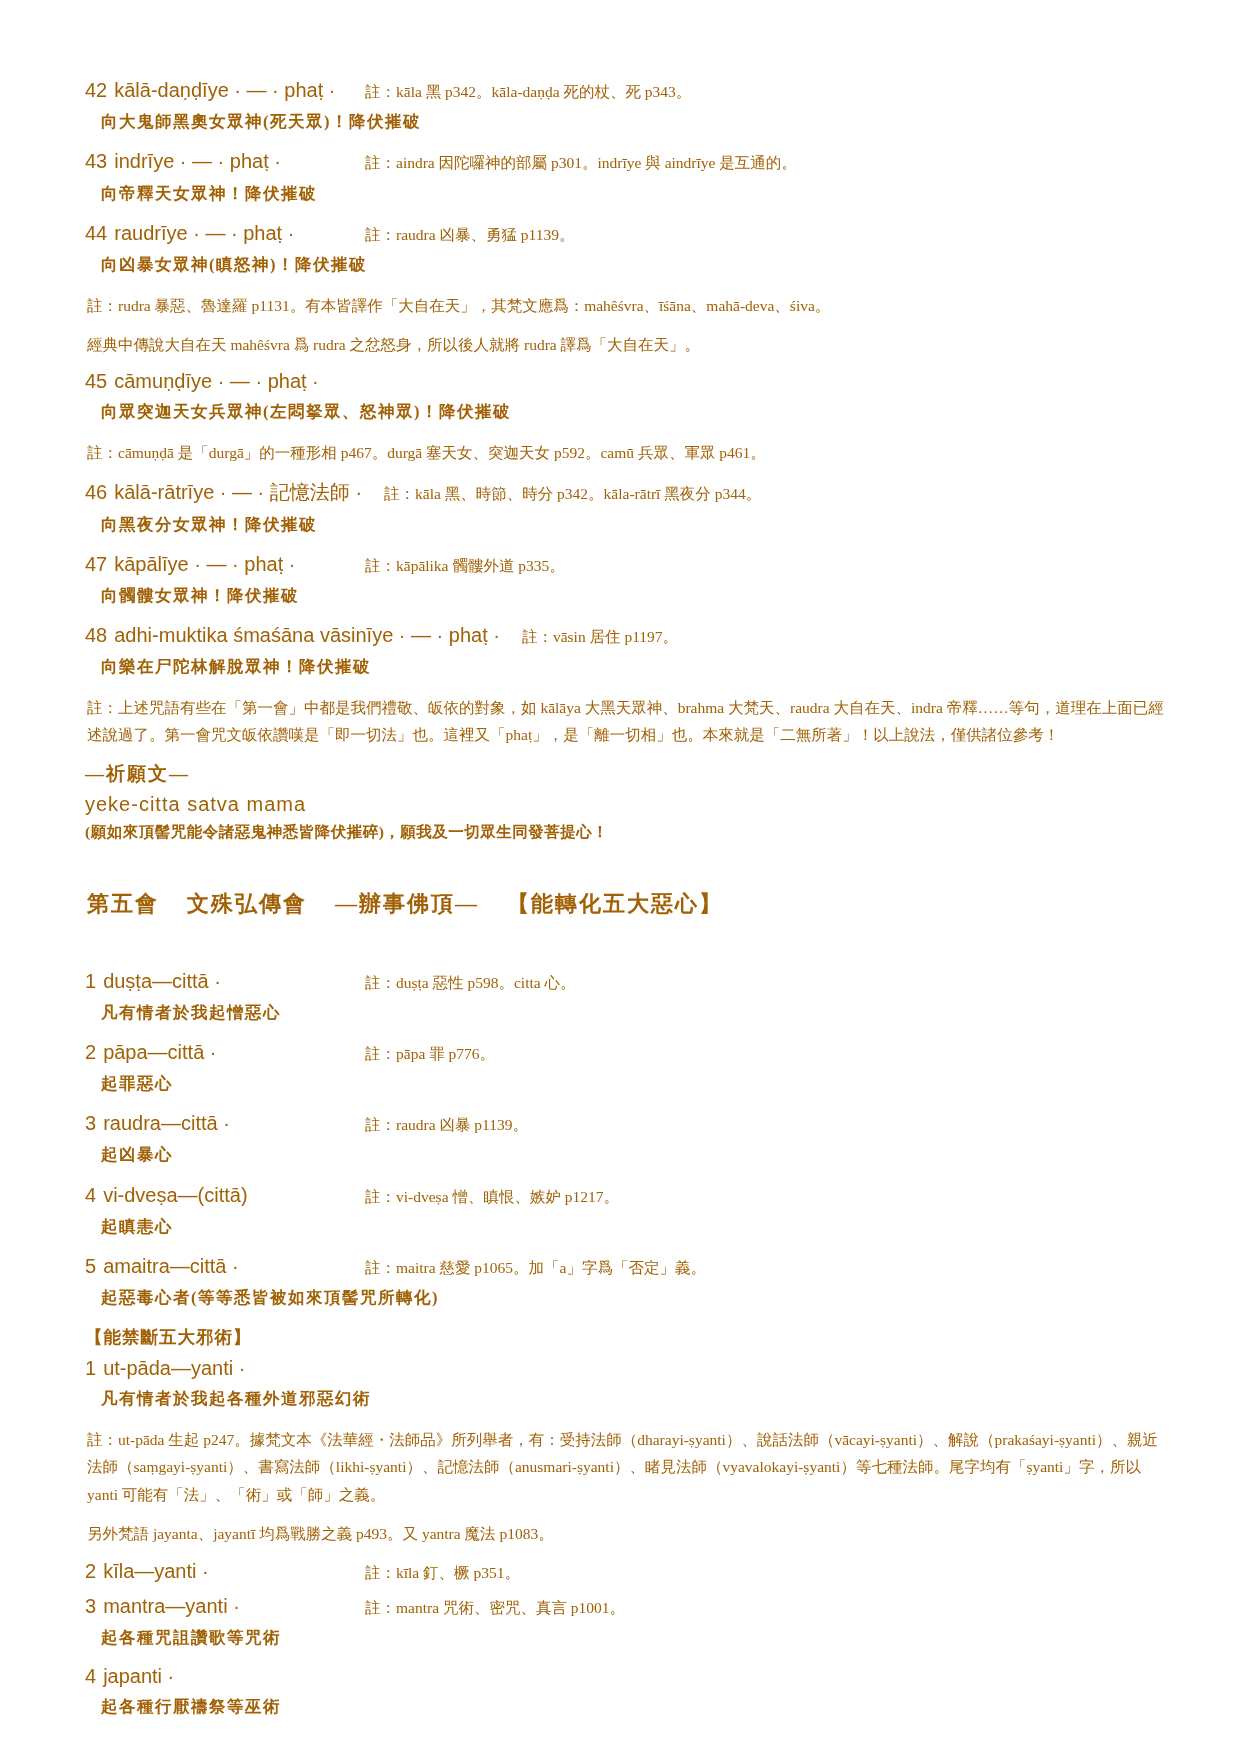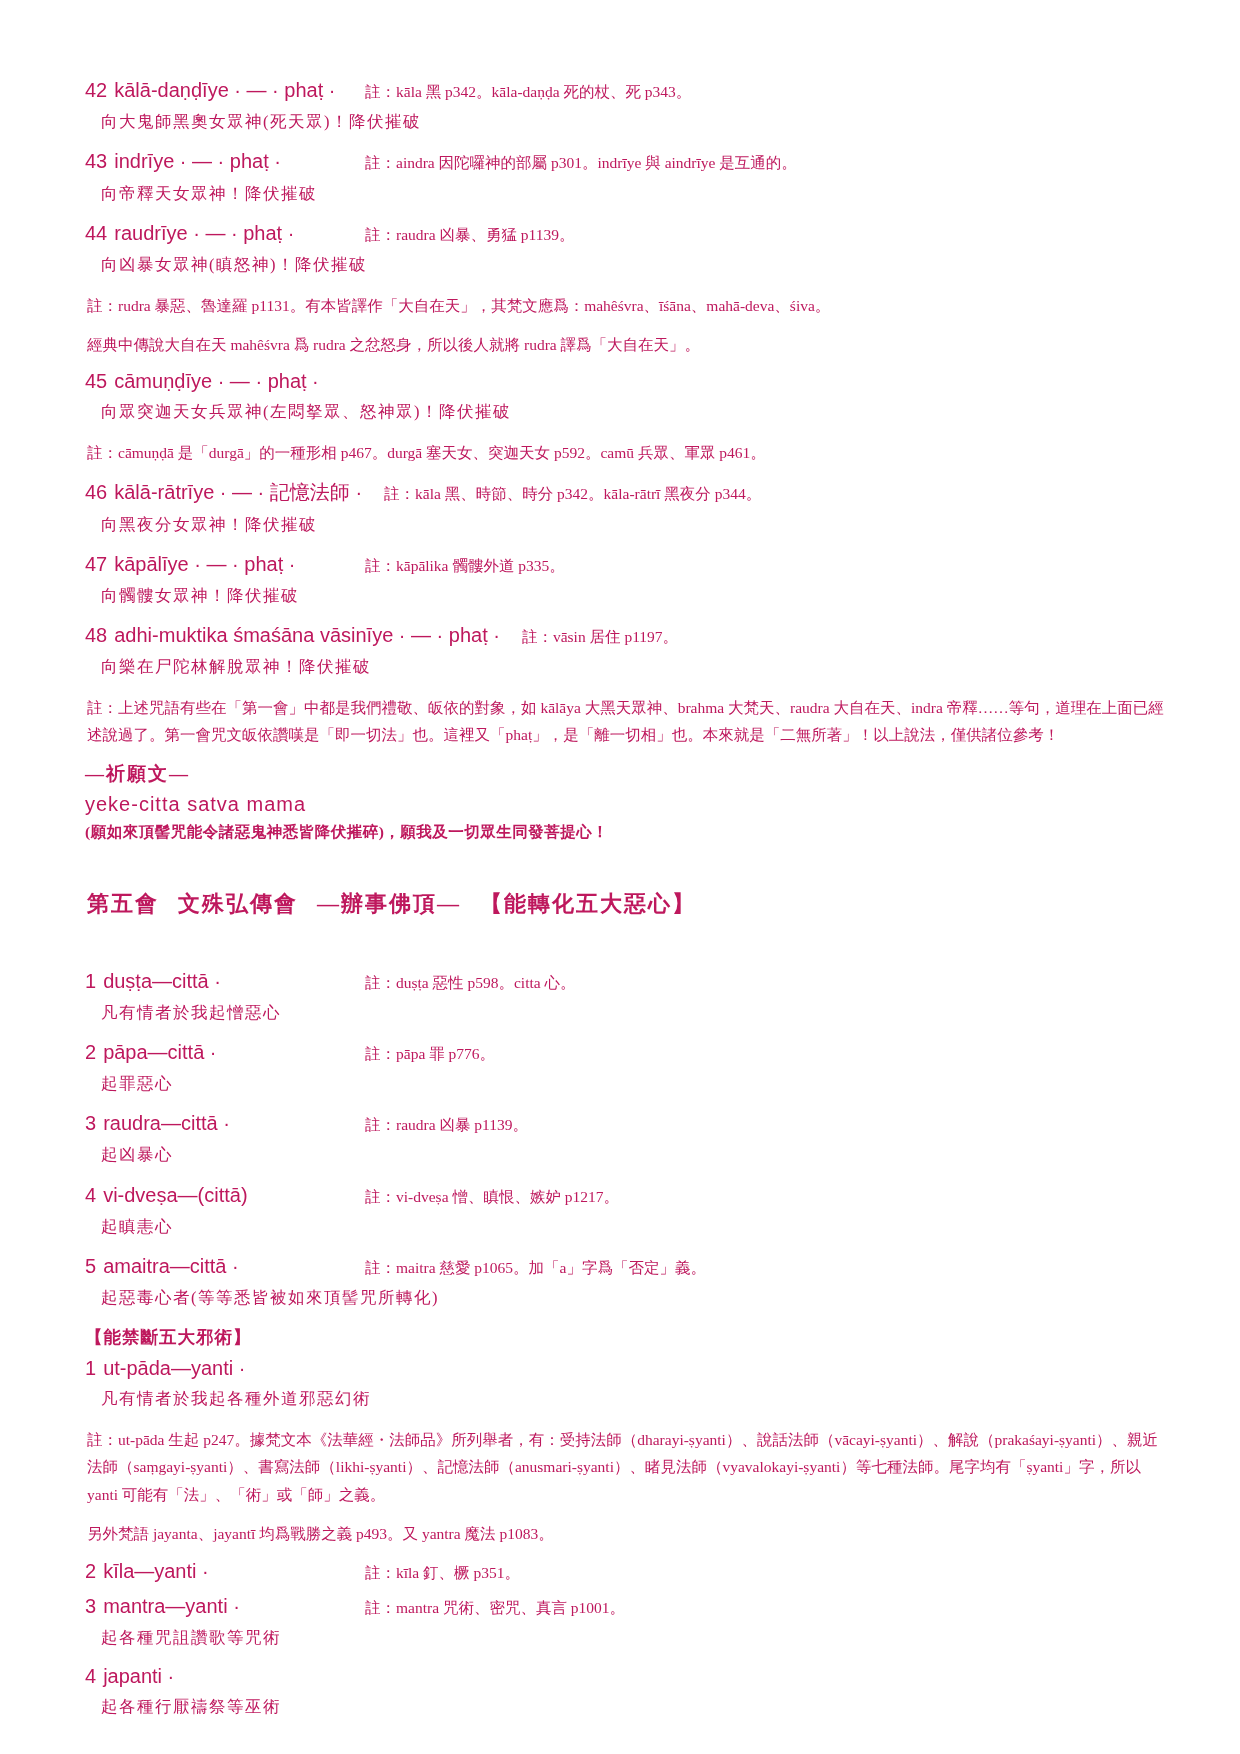--- a/index.html
+++ b/index.html
@@ -1,39 +1,39 @@
 <!DOCTYPE html>
 <html><head>
 <meta charset="utf-8">
 <style>
   html,body{margin:0;padding:0;background:#fafafa;}
   .page{
-    width:1240px;height:1754px;background:#ffffff;color:#be185d;
+    width:1240px;height:1754px;background:#ffffff;color:#a16207;
     box-sizing:border-box;padding:78px 70px 40px 85px;
     font-family:"Liberation Serif","DejaVu Serif",serif;
     overflow:hidden;position:relative;
   }
   .entry{margin-bottom:10px;}
   .entry-head{display:flex;align-items:baseline;}
   .entry-left{
     font-family:"Liberation Sans","DejaVu Sans",sans-serif;
     font-size:20px;min-width:258px;white-space:nowrap;padding-right:22px;
   }
   .entry-num{margin-right:7px;}
   .entry-note{font-size:15.5px;line-height:1.5;padding-top:2px;}
   .gloss{
-    font-weight:normal;font-size:16.5px;letter-spacing:1.5px;
+    font-weight:bold;font-size:16.5px;letter-spacing:1.5px;
     margin:7px 0 16px 16px;line-height:1.4;
   }
   .extra{
     font-size:15.5px;line-height:1.75;margin:0 0 12px 2px;
   }
   .section-heading{
     font-weight:bold;font-size:22px;letter-spacing:2px;
-    margin:46px 0 50px 2px;display:flex;gap:19px;white-space:nowrap;
+    margin:46px 0 50px 2px;display:flex;gap:28px;white-space:nowrap;
   }
   .subheading{
     font-weight:bold;font-size:17.5px;letter-spacing:1px;margin:4px 0 8px 0;
   }
   .prayer-heading{font-weight:bold;font-size:19px;letter-spacing:2px;margin:4px 0 6px 0;}
   .prayer-sanskrit{
     font-family:"Liberation Sans","DejaVu Sans",sans-serif;
     font-size:20px;letter-spacing:1px;margin:2px 0 6px 0;
   }
   .prayer-gloss{font-weight:bold;font-size:15.5px;letter-spacing:0.5px;margin:0 0 14px 0;}

